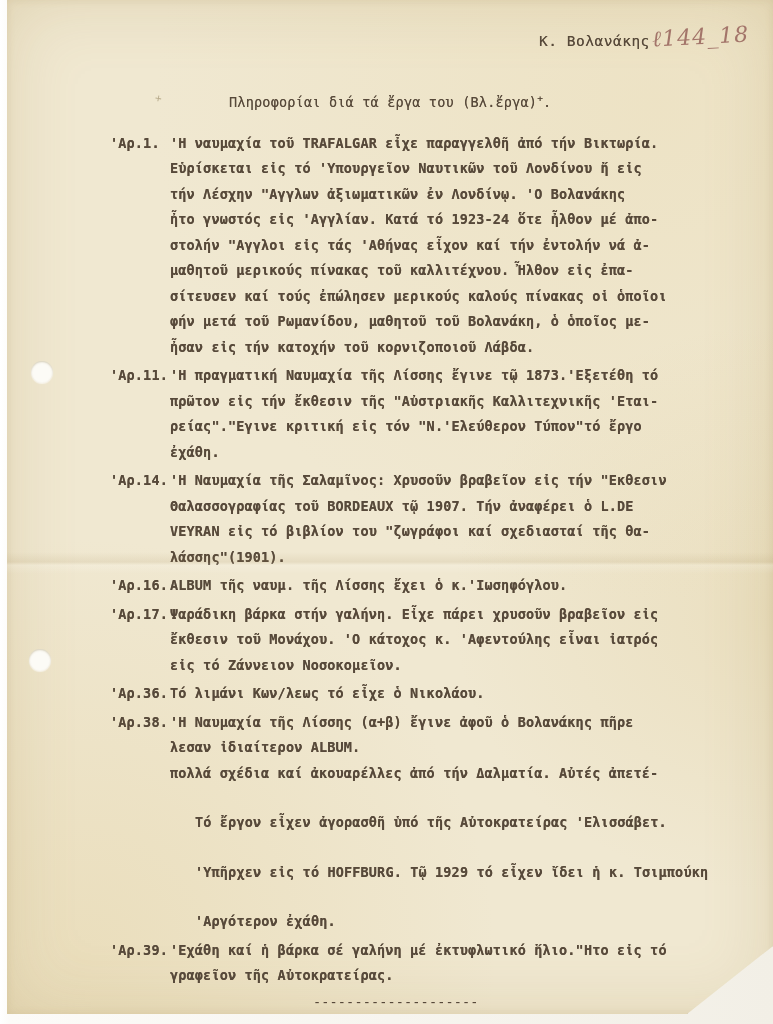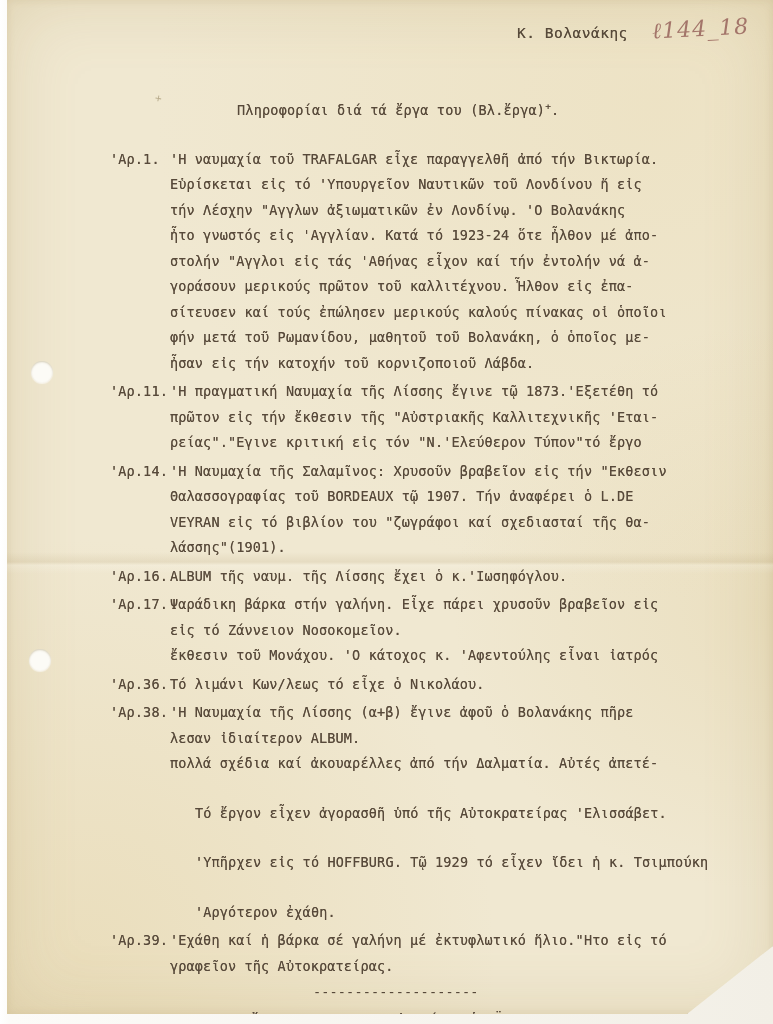--- a/index.html
+++ b/index.html
@@ -15,29 +15,29 @@
     clip-path: polygon(0 0, 100% 0, 100% calc(100% - 68px), calc(100% - 86px) 100%, 0 100%);
     font-family:"DejaVu Sans Mono", monospace;
     color:#57493a;
   }
   .crease{position:absolute;left:0;top:552px;width:100%;height:22px;
     background:linear-gradient(180deg, rgba(160,135,85,0) 0, rgba(160,135,85,.13) 45%, rgba(255,255,250,.18) 60%, rgba(160,135,85,0) 100%);}
   .hole{position:absolute;width:22px;height:22px;border-radius:50%;background:#fcfbf6;
     box-shadow: inset 0 1px 2px rgba(140,120,70,.35), 0 1px 1px rgba(255,255,255,.6);}
   .hole1{left:24px;top:361px;}
   .hole2{left:22px;top:649px;}
-  .header{position:absolute;top:16px;right:24px;display:flex;align-items:flex-start;gap:24px;}
+  .header{position:absolute;top:24px;right:24px;display:flex;align-items:flex-start;gap:2px;}
   .typedname{font-size:14.5px;letter-spacing:.5px;padding-top:9px;text-shadow:0 0 .6px rgba(85,72,55,.8);}
   .hand{font-family:"DejaVu Serif", serif;font-style:italic;font-size:22px;color:#a3756a;
     transform:rotate(-3deg);letter-spacing:1px;}
-  .titleline{margin:12px;padding:88px 0 0 218px;font-size:13.5px;letter-spacing:.2px;text-shadow:0 0 .6px rgba(85,72,55,.75);}
+  .titleline{margin:4px;padding:88px 0 0 218px;font-size:13.5px;letter-spacing:.2px;text-shadow:0 0 .6px rgba(85,72,55,.75);}
   .titleline sup{font-size:9.5px;}
   .pencil-mark{position:absolute;left:148px;top:92px;font-size:11px;color:#b9ac8d;transform:rotate(10deg);}
   .docbody{padding:14px 0 0 103px;font-size:13.5px;letter-spacing:.15px;text-shadow:0 0 .6px rgba(85,72,55,.75);}
-  .entry{display:flex;margin-top:3px;}
+  .entry{display:flex;margin-top:3px;font-weight:bold;}
   .entry-label{flex:0 0 60px;line-height:25.5px;white-space:pre;}
   .entry-text{flex:1;}
   .line{line-height:25.5px;white-space:pre;}
   .line.sub{padding-left:25px;margin-top:24px;}
   .dashes{padding-left:306px;font-size:13.5px;line-height:14px;margin-top:6px;letter-spacing:.15px;}
   .noteline{padding-left:203px;font-size:13.5px;line-height:25px;margin-top:8px;white-space:pre;text-shadow:0 0 .6px rgba(85,72,55,.75);}
 </style>
 </head>
 <body>
 
@@ -58,33 +58,34 @@
 
     <main class="docbody">
   <div class="entry">
     <div class="entry-label">'Αρ.1.</div>
     <div class="entry-text">
             <div class="line">'Η ναυμαχία τοῦ TRAFALGAR εἶχε παραγγελθῆ ἀπό τήν Βικτωρία.</div>
             <div class="line">Εὑρίσκεται εἰς τό 'Υπουργεῖον Ναυτικῶν τοῦ Λονδίνου ἤ εἰς</div>
             <div class="line">τήν Λέσχην "Αγγλων ἀξιωματικῶν ἐν Λονδίνῳ. 'Ο Βολανάκης</div>
             <div class="line">ἦτο γνωστός εἰς 'Αγγλίαν. Κατά τό 1923-24 ὅτε ἦλθον μέ ἀπο-</div>
             <div class="line">στολήν "Αγγλοι εἰς τάς 'Αθήνας εἶχον καί τήν ἐντολήν νά ἀ-</div>
-            <div class="line">γοράσουν μερικούς πρῶτον τοῦ καλλιτέχνου. Ἦλθον εἰς ἐπα-</div>
+            <div class="line">μαθητοῦ μερικούς πίνακας τοῦ καλλιτέχνου. Ἦλθον εἰς ἐπα-</div>
             <div class="line">σίτευσεν καί τούς ἐπώλησεν μερικούς καλούς πίνακας οἱ ὁποῖοι</div>
             <div class="line">φήν μετά τοῦ Ρωμανίδου, μαθητοῦ τοῦ Βολανάκη, ὁ ὁποῖος με-</div>
             <div class="line">ἦσαν εἰς τήν κατοχήν τοῦ κορνιζοποιοῦ Λάβδα.</div>
           </div>
   </div>
 
   <div class="entry">
     <div class="entry-label">'Αρ.11.</div>
     <div class="entry-text">
             <div class="line">'Η πραγματική Ναυμαχία τῆς Λίσσης ἔγινε τῷ 1873.'Εξετέθη τό</div>
             <div class="line">πρῶτον εἰς τήν ἔκθεσιν τῆς "Αὐστριακῆς Καλλιτεχνικῆς 'Εται-</div>
             <div class="line">ρείας"."Εγινε κριτική εἰς τόν "Ν.'Ελεύθερον Τύπον"τό ἔργο</div>
+            <div class="line">ἐχάθη.</div>
           </div>
   </div>
 
 
   <div class="entry">
     <div class="entry-label">'Αρ.14.</div>
     <div class="entry-text">
             <div class="line">'Η Ναυμαχία τῆς Σαλαμῖνος: Χρυσοῦν βραβεῖον εἰς τήν "Εκθεσιν</div>
             <div class="line">Θαλασσογραφίας τοῦ BORDEAUX τῷ 1907. Τήν ἀναφέρει ὁ L.DE</div>
             <div class="line">VEYRAN εἰς τό βιβλίον του "ζωγράφοι καί σχεδιασταί τῆς θα-</div>
@@ -96,22 +97,22 @@
     <div class="entry-label">'Αρ.16.</div>
     <div class="entry-text">
             <div class="line">ALBUM τῆς ναυμ. τῆς Λίσσης ἔχει ὁ κ.'Ιωσηφόγλου.</div>
           </div>
   </div>
 
   <div class="entry">
     <div class="entry-label">'Αρ.17.</div>
     <div class="entry-text">
             <div class="line">Ψαράδικη βάρκα στήν γαλήνη. Εἶχε πάρει χρυσοῦν βραβεῖον εἰς</div>
+            <div class="line">ἔκθεσιν τοῦ Μονάχου. 'Ο κάτοχος κ. 'Αφεντούλης εἶναι ἰατρός</div>
             <div class="line">εἰς τό Ζάννειον Νοσοκομεῖον.</div>
-            <div class="line">ἔκθεσιν τοῦ Μονάχου. 'Ο κάτοχος κ. 'Αφεντούλης εἶναι ἰατρός</div>
           </div>
   </div>
 
   <div class="entry">
     <div class="entry-label">'Αρ.36.</div>
     <div class="entry-text">
             <div class="line">Τό λιμάνι Κων/λεως τό εἶχε ὁ Νικολάου.</div>
           </div>
   </div>
 

